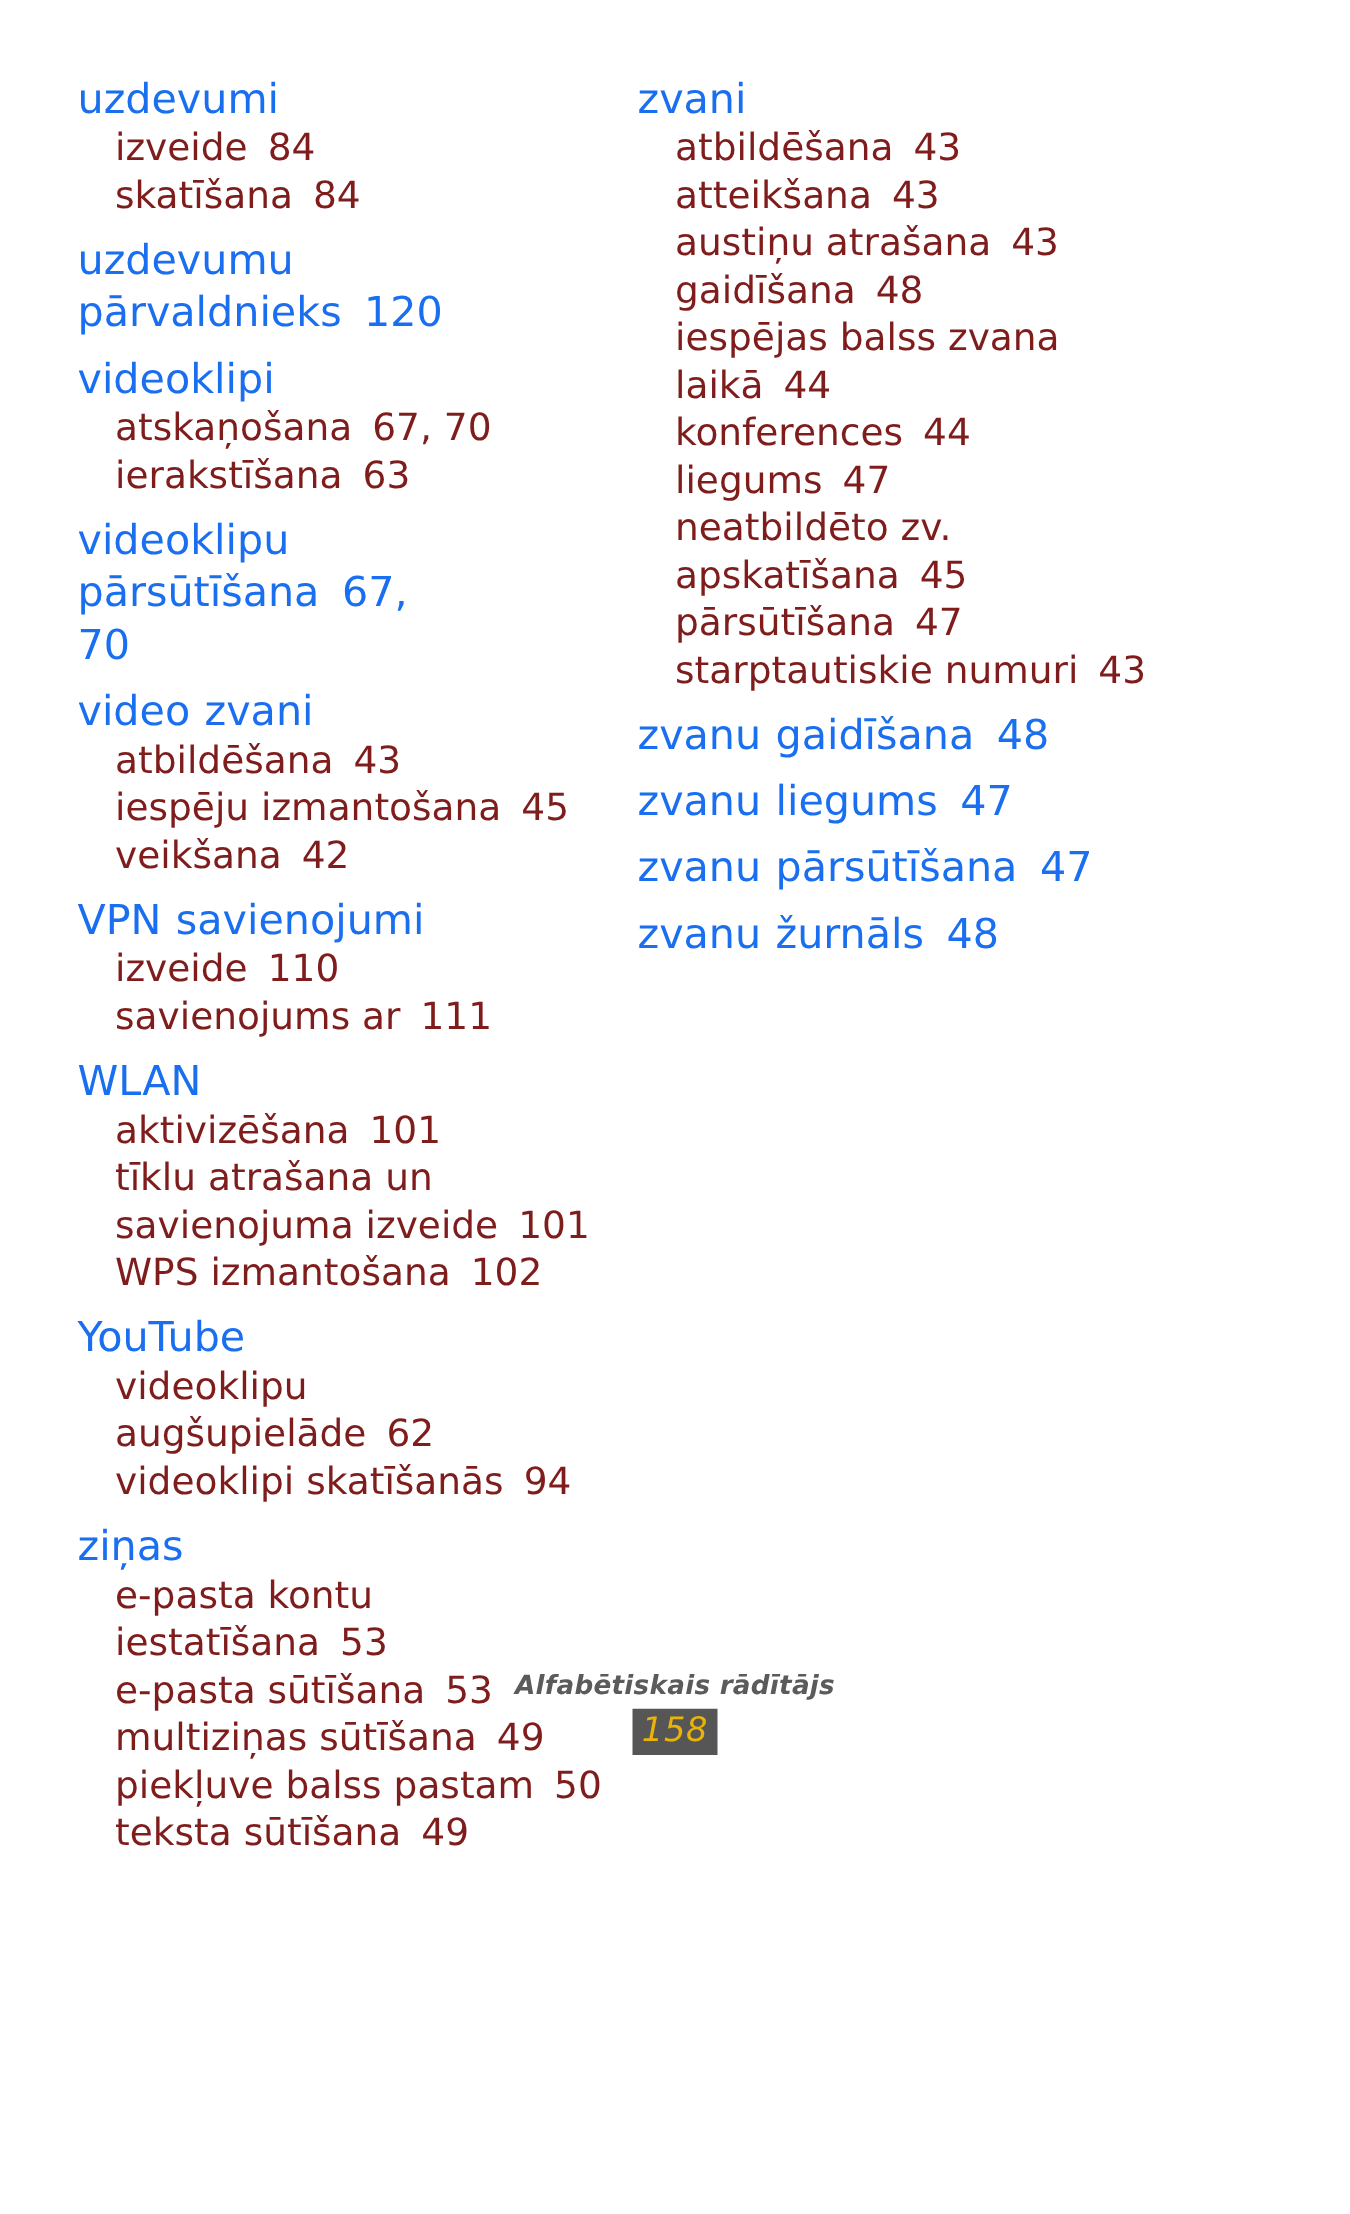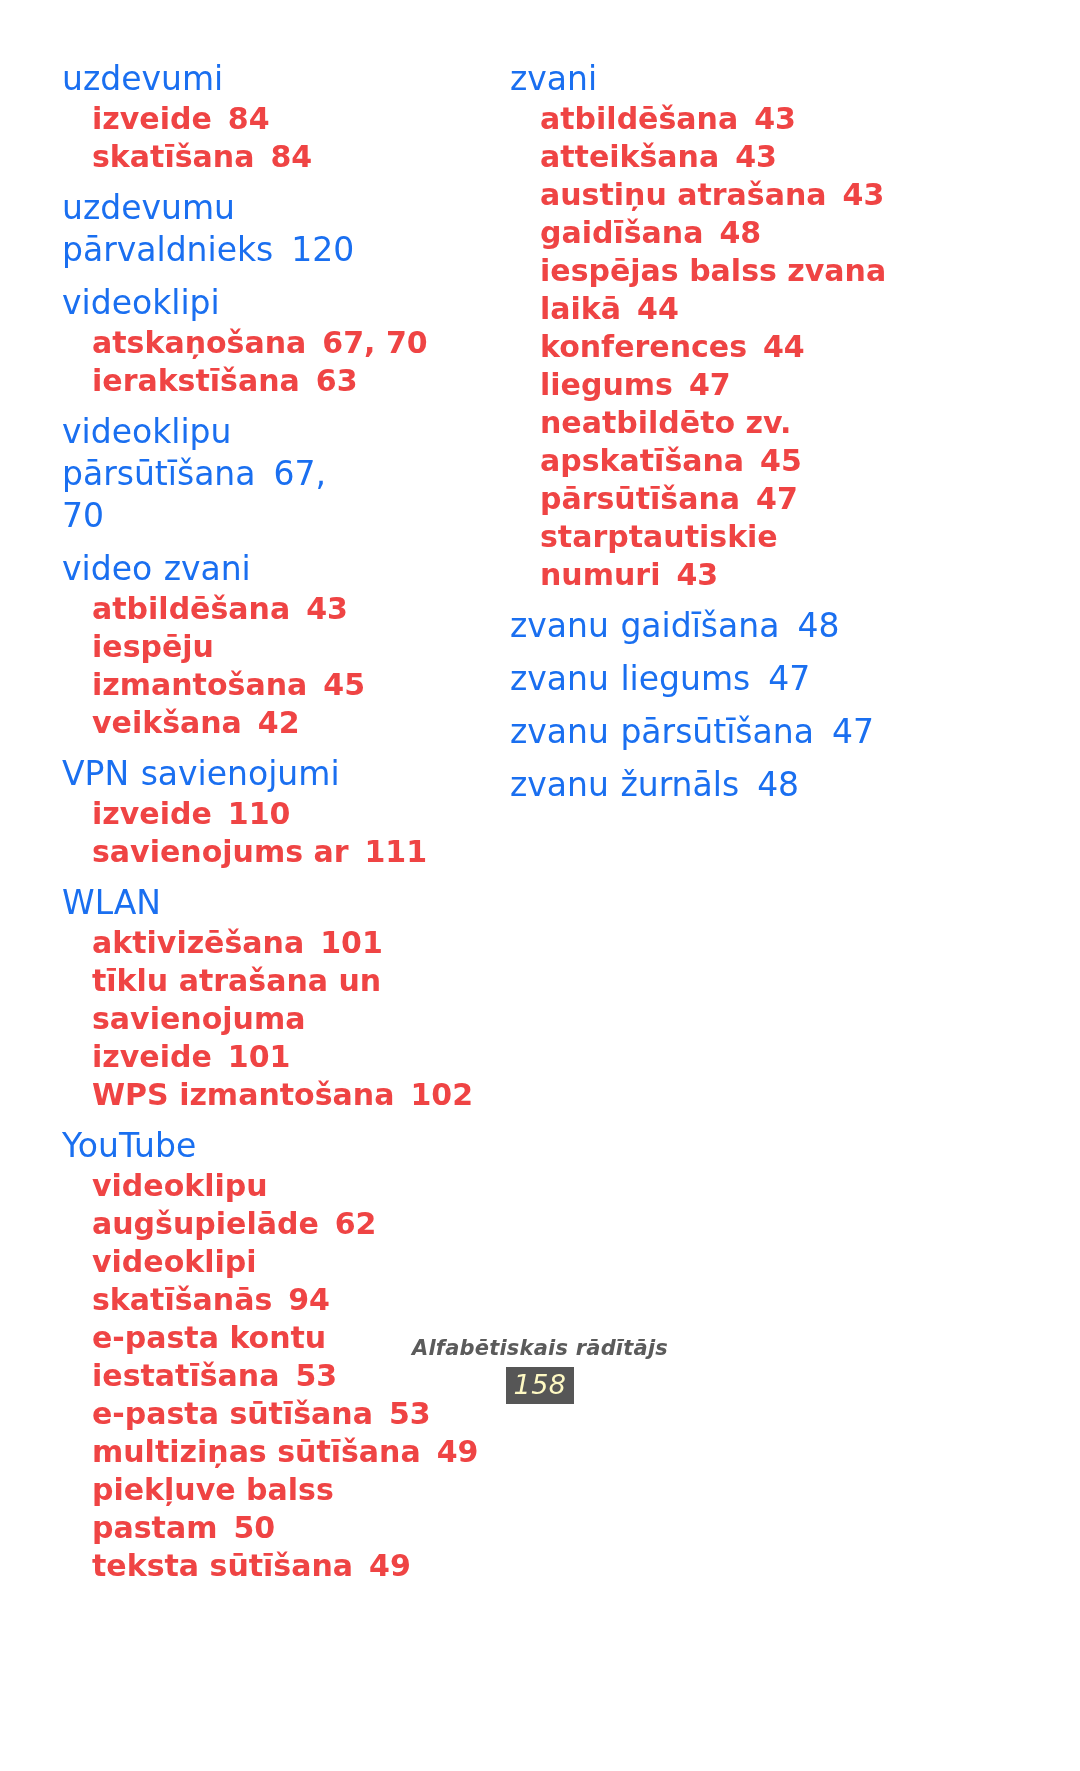--- a/index.html
+++ b/index.html
@@ -45,24 +45,24 @@
     padding-top: 11px;
     word-spacing: 1px;
   }
   .heading .pg {
     margin-left: 18px;
     white-space: nowrap;
   }
   .heading.first { padding-top: 0; }
 
   .sub {
-    color: #ef4444;
+    color: #7f1d1d;
     font-size: 30px;
     line-height: 38px;
-    font-weight: 700;
+    font-weight: 400;
     margin: 0;
     padding-left: 30px;
     text-indent: 0;
   }
   .sub .pg {
     margin-left: 16px;
     white-space: nowrap;
   }
   .sub.cont {
     
@@ -82,21 +82,21 @@
     font-size: 21px;
     color: #5b5b5b;
     letter-spacing: 0.2px;
     display: block;
     margin-bottom: 7px;
     font-weight: bold;
   }
   .footer-pagebox {
     display: inline-block;
     background: #565656;
-    color: #fef9c3;
+    color: #eab308;
     font-style: italic;
     font-size: 27px;
     line-height: 32px;
     padding: 2px 7px 3px 7px;
     letter-spacing: 0.5px;
   }
 </style>
 </head>
 <body>
 
@@ -124,20 +124,21 @@
         <div class="sub"><span>savienojums ar</span><span class="pg">111</span></div>
         <div class="heading"><span>WLAN</span></div>
         <div class="sub"><span>aktivizēšana</span><span class="pg">101</span></div>
         <div class="sub"><span>tīklu atrašana un</span></div>
         <div class="sub cont"><span>savienojuma izveide</span><span class="pg">101</span></div>
         <div class="sub"><span>WPS izmantošana</span><span class="pg">102</span></div>
         <div class="heading"><span>YouTube</span></div>
         <div class="sub"><span>videoklipu</span></div>
         <div class="sub cont"><span>augšupielāde</span><span class="pg">62</span></div>
         <div class="sub"><span>videoklipi skatīšanās</span><span class="pg">94</span></div>
+        <div class="heading"><span>ziņas</span></div>
         <div class="sub"><span>e-pasta kontu</span></div>
         <div class="sub cont"><span>iestatīšana</span><span class="pg">53</span></div>
         <div class="sub"><span>e-pasta sūtīšana</span><span class="pg">53</span></div>
         <div class="sub"><span>multiziņas sūtīšana</span><span class="pg">49</span></div>
         <div class="sub"><span>piekļuve balss pastam</span><span class="pg">50</span></div>
         <div class="sub"><span>teksta sūtīšana</span><span class="pg">49</span></div>
       </div>
 
     <div class="col col-right" id="col-right">
         <div class="heading first"><span>zvani</span></div>

